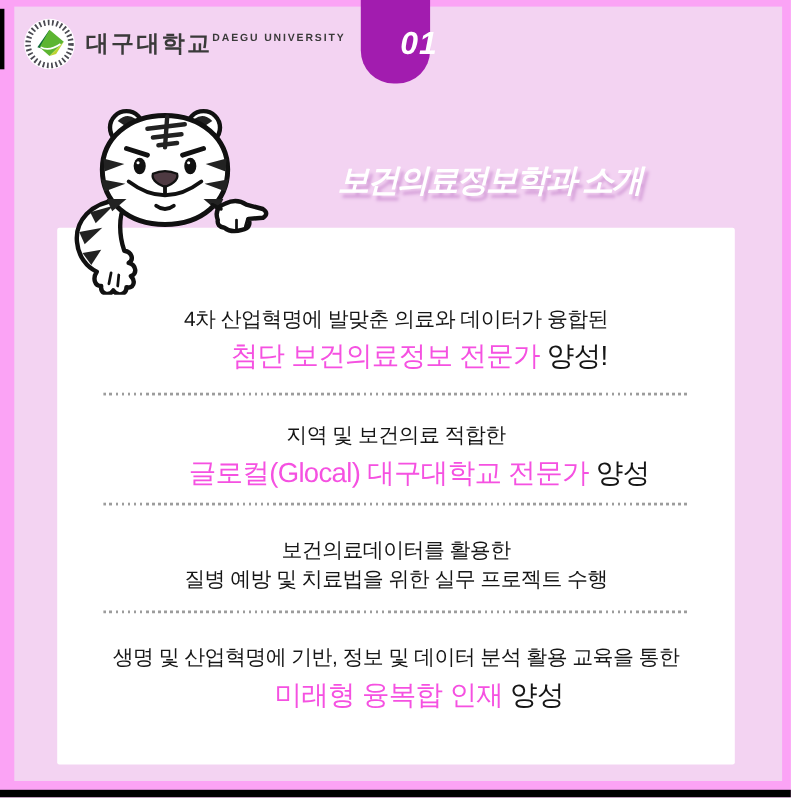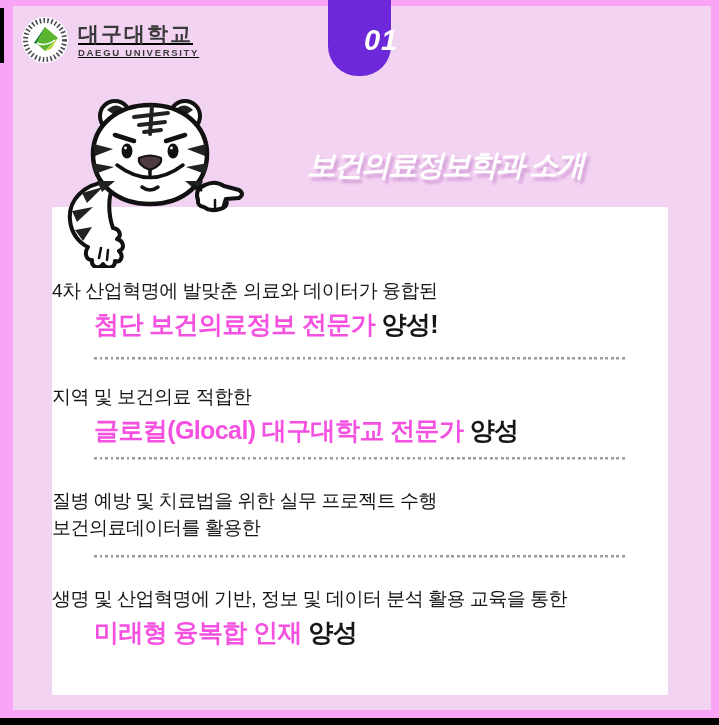--- a/index.html
+++ b/index.html
@@ -7,41 +7,41 @@
   body { font-family:"Liberation Sans", sans-serif; }
 
   .stage { position:relative; width:719px; height:725px; background:#fba3f5; overflow:hidden; }
   .inner-bg { position:absolute; left:13px; top:6px; right:8px; bottom:15px; background:#f3d3f2; }
   .bottom-black { position:absolute; left:0; right:0; bottom:0; height:7px; background:#000; }
   .left-black { position:absolute; left:0; top:8px; width:4px; height:55px; background:#000; }
 
   
   .logo { position:absolute; left:21px; top:16px; display:flex; align-items:center; gap:9px; }
   .seal { width:48px; height:48px; }
-  .logo-text { display:flex; flex-direction:column;text-decoration:underline; }
+  .logo-text { display:flex; flex-direction:row; }
   .logo-ko { font-size:21px; font-weight:800; color:#3a3a3a; letter-spacing:2px; line-height:24px; }
   .logo-en { font-size:9.5px; font-weight:700; color:#3a3a3a; letter-spacing:1.7px; margin-top:1px;text-align:center; }
 
   
-  .badge { position:absolute; left:328px; top:0; width:63px; height:76px; background:#6d28d9;
+  .badge { position:absolute; left:328px; top:0; width:63px; height:76px; background:#a21caf;
            border-radius:0 0 30px 30px; display:flex; align-items:center; justify-content:center;padding-left:43px; }
   .badge-num { color:#fff; font-weight:900; font-style:italic; font-size:29px; letter-spacing:1px; padding-top:4px; }
 
   
   .main-title { position:absolute; left:225px; top:141px; width:440px; text-align:center;
                 font-size:29px; line-height:48px; font-weight:900; font-style:italic; color:#ffffff;
                 letter-spacing:-2px; text-shadow:3px 4px 3px #d49ed8; white-space:nowrap; }
 
   
   .card { position:absolute; left:52px; top:207px; width:616px; height:488px; background:#ffffff; border-radius:2px; }
 
-  .sec { position:absolute; left:0; right:0; text-align:left; }
+  .sec { position:absolute; left:0; right:0; text-align:center; }
   .s1 { top:70px; } .s2 { top:176px; } .s3 { top:280px; } .s4 { top:378px; }
   .l1 { font-size:19px; line-height:27px; color:#161616; font-weight:500; letter-spacing:-0.5px; }
-  .l2 { margin-top:4px; font-size:25px; line-height:33px; font-weight:700; letter-spacing:-0.6px; color:#161616;margin-left:42px; }
+  .l2 { margin-top:4px; font-size:25px; line-height:33px; font-weight:400; letter-spacing:-0.6px; color:#161616;margin-left:42px; }
   .hl { color:#f551e1; }
 
   .divider { position:absolute; left:42px; right:42px; height:3px;
              background-image:repeating-linear-gradient(90deg,#9c9c9c 0 2.5px,transparent 2.5px 5.5px);
              background-repeat:repeat-x; background-size:auto 2.5px; background-position:left center; }
   .dv1 { top:150px; } .dv2 { top:250px; } .dv3 { top:348px; }
 
   
   .tiger { position:absolute; left:55px; top:90px; width:190px; height:178px; z-index:5; }
 </style>
@@ -84,22 +84,22 @@
     <div class="divider dv1"></div>
 
     <div class="sec s2">
       <div class="l1">지역 및 보건의료 적합한</div>
       <div class="l2"><span class="hl">글로컬(Glocal) 대구대학교 전문가</span><span> 양성</span></div>
     </div>
 
     <div class="divider dv2"></div>
 
     <div class="sec s3">
+      <div class="l1">보건의료데이터를 활용한</div>
       <div class="l1">질병 예방 및 치료법을 위한 실무 프로젝트 수행</div>
-      <div class="l1">보건의료데이터를 활용한</div>
     </div>
 
     <div class="divider dv3"></div>
 
     <div class="sec s4">
       <div class="l1">생명 및 산업혁명에 기반, 정보 및 데이터 분석 활용 교육을 통한</div>
       <div class="l2"><span class="hl">미래형 융복합 인재</span><span> 양성</span></div>
     </div>
 
   </div>

